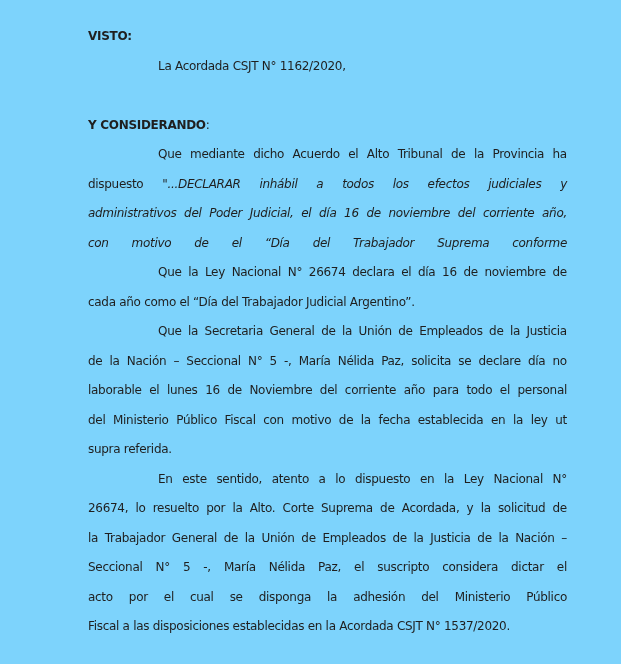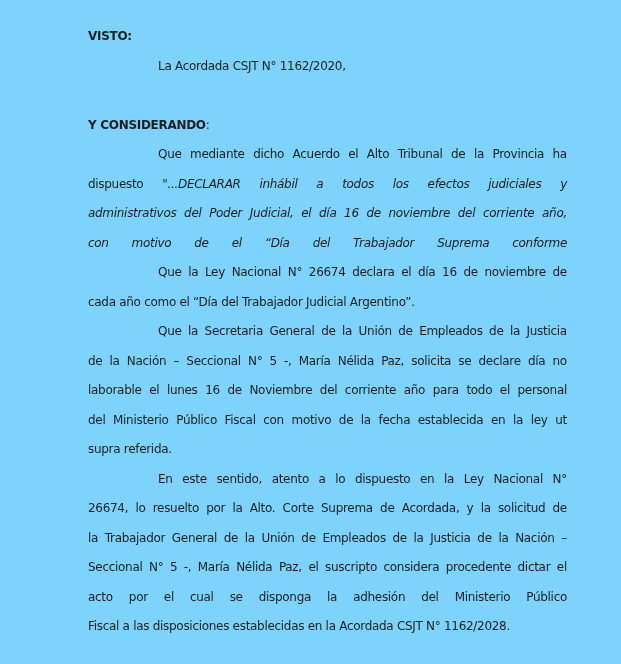--- a/index.html
+++ b/index.html
@@ -227,32 +227,31 @@
         <span class="w regular">Seccional</span>
         <span class="w regular">N°</span>
         <span class="w regular">5</span>
         <span class="w regular">-,</span>
         <span class="w regular">María</span>
         <span class="w regular">Nélida</span>
         <span class="w regular">Paz,</span>
         <span class="w regular">el</span>
         <span class="w regular">suscripto</span>
         <span class="w regular">considera</span>
-        <span class="w regular">procedente</span>
         <span class="w regular">dictar</span>
         <span class="w regular">el</span>
       </div>
       <div class="line jf">
         <span class="w regular">acto</span>
         <span class="w regular">por</span>
         <span class="w regular">el</span>
         <span class="w regular">cual</span>
         <span class="w regular">se</span>
         <span class="w regular">disponga</span>
         <span class="w regular">la</span>
         <span class="w regular">adhesión</span>
         <span class="w regular">del</span>
         <span class="w regular">Ministerio</span>
         <span class="w regular">Público</span>
       </div>
-      <div class="line"><span class="regular">Fiscal a las disposiciones establecidas en la Acordada CSJT N° 1162/2028.</span></div>
+      <div class="line"><span class="regular">Fiscal a las disposiciones establecidas en la Acordada CSJT N° 1537/2020.</span></div>
     </div>
 </main>
 
 </body></html>

